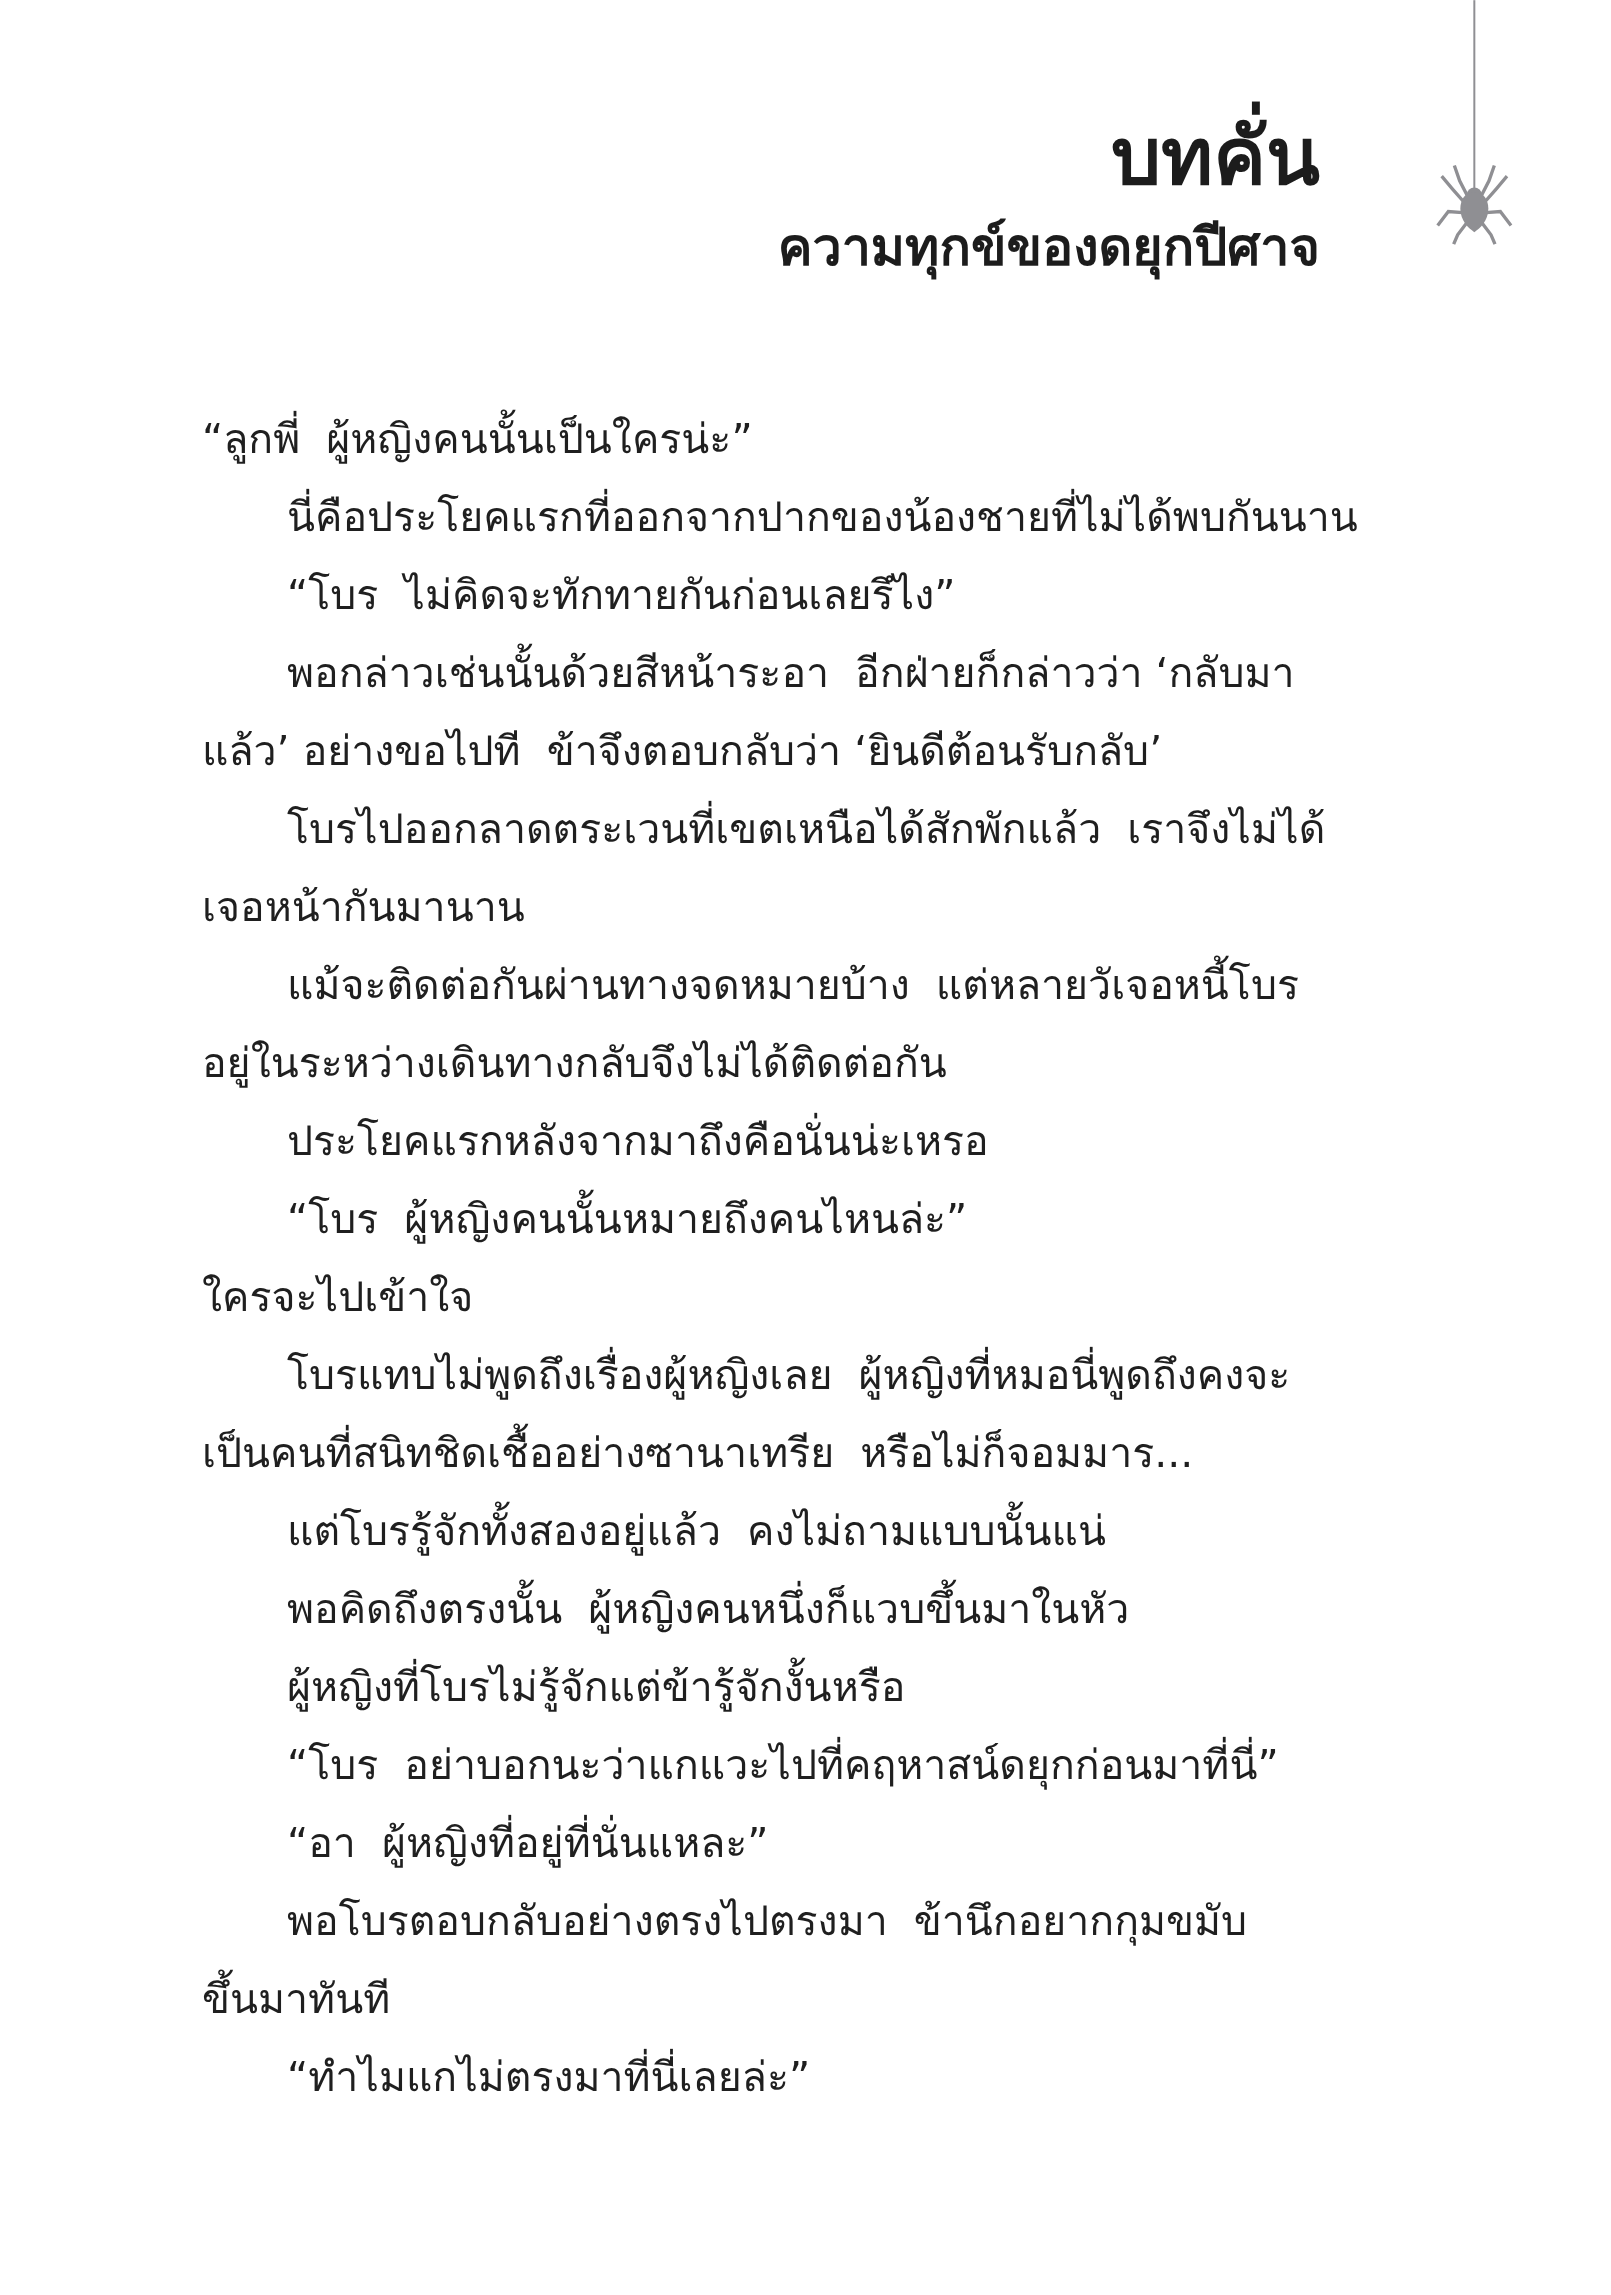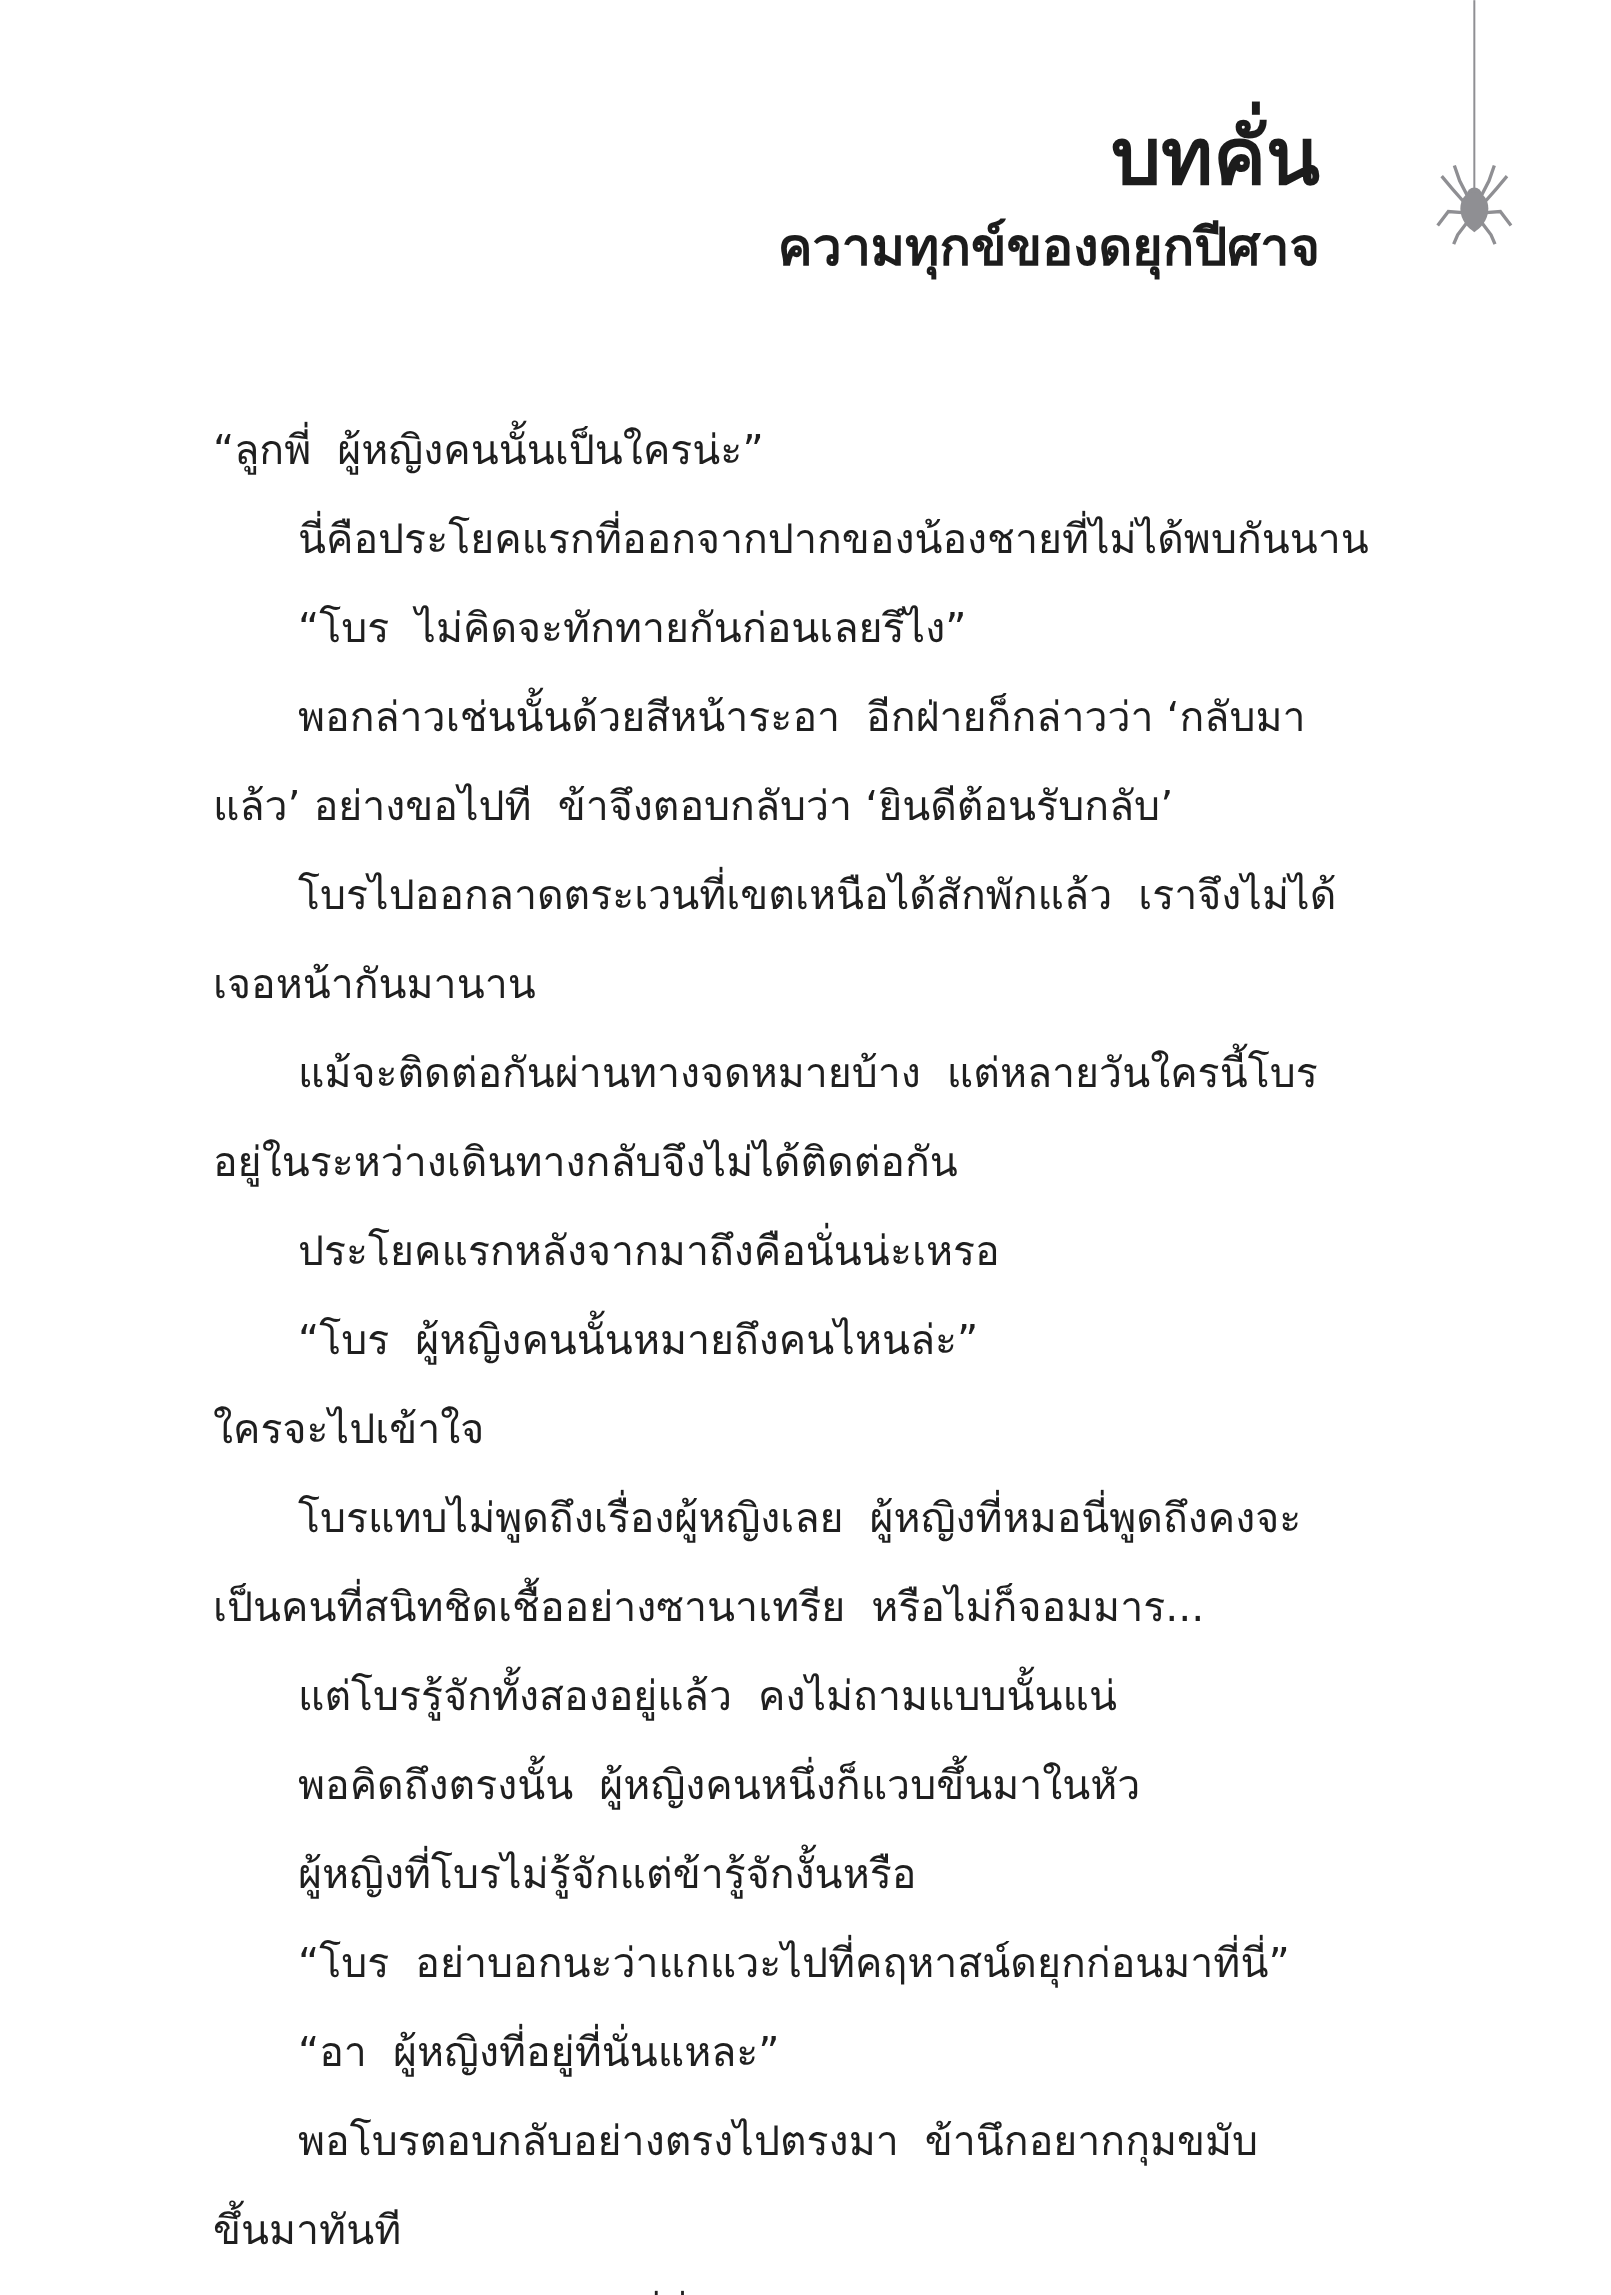--- a/index.html
+++ b/index.html
@@ -48,21 +48,21 @@
   }
 
   
   .body-text {
     position: absolute;
     left: 197px;
     top: 398px;
     width: 1231px;
   }
   .line {
-    margin: 16px;
+    margin: 5px;
     font-size: 41px;
     line-height: 73px;
     color: #1f1f1f;
     white-space: pre;
   }
   .line.indent {
     padding-left: 85px;
   }
 
   
@@ -104,21 +104,21 @@
   </header>
 
   <main class="body-text">
       <p class="line">“ลูกพี่  ผู้หญิงคนนั้นเป็นใครน่ะ”</p>
       <p class="line indent">นี่คือประโยคแรกที่ออกจากปากของน้องชายที่ไม่ได้พบกันนาน</p>
       <p class="line indent">“โบร  ไม่คิดจะทักทายกันก่อนเลยรึไง”</p>
       <p class="line indent">พอกล่าวเช่นนั้นด้วยสีหน้าระอา  อีกฝ่ายก็กล่าวว่า ‘กลับมา</p>
       <p class="line">แล้ว’ อย่างขอไปที  ข้าจึงตอบกลับว่า ‘ยินดีต้อนรับกลับ’</p>
       <p class="line indent">โบรไปออกลาดตระเวนที่เขตเหนือได้สักพักแล้ว  เราจึงไม่ได้</p>
       <p class="line">เจอหน้ากันมานาน</p>
-      <p class="line indent">แม้จะติดต่อกันผ่านทางจดหมายบ้าง  แต่หลายวันใครนี้โบร</p>
+      <p class="line indent">แม้จะติดต่อกันผ่านทางจดหมายบ้าง  แต่หลายวัเจอหนี้โบร</p>
       <p class="line">อยู่ในระหว่างเดินทางกลับจึงไม่ได้ติดต่อกัน</p>
       <p class="line indent">ประโยคแรกหลังจากมาถึงคือนั่นน่ะเหรอ</p>
       <p class="line indent">“โบร  ผู้หญิงคนนั้นหมายถึงคนไหนล่ะ”</p>
       <p class="line">ใครจะไปเข้าใจ</p>
       <p class="line indent">โบรแทบไม่พูดถึงเรื่องผู้หญิงเลย  ผู้หญิงที่หมอนี่พูดถึงคงจะ</p>
       <p class="line">เป็นคนที่สนิทชิดเชื้ออย่างซานาเทรีย  หรือไม่ก็จอมมาร...</p>
       <p class="line indent">แต่โบรรู้จักทั้งสองอยู่แล้ว  คงไม่ถามแบบนั้นแน่</p>
       <p class="line indent">พอคิดถึงตรงนั้น  ผู้หญิงคนหนึ่งก็แวบขึ้นมาในหัว</p>
       <p class="line indent">ผู้หญิงที่โบรไม่รู้จักแต่ข้ารู้จักงั้นหรือ</p>
       <p class="line indent">“โบร  อย่าบอกนะว่าแกแวะไปที่คฤหาสน์ดยุกก่อนมาที่นี่”</p>

